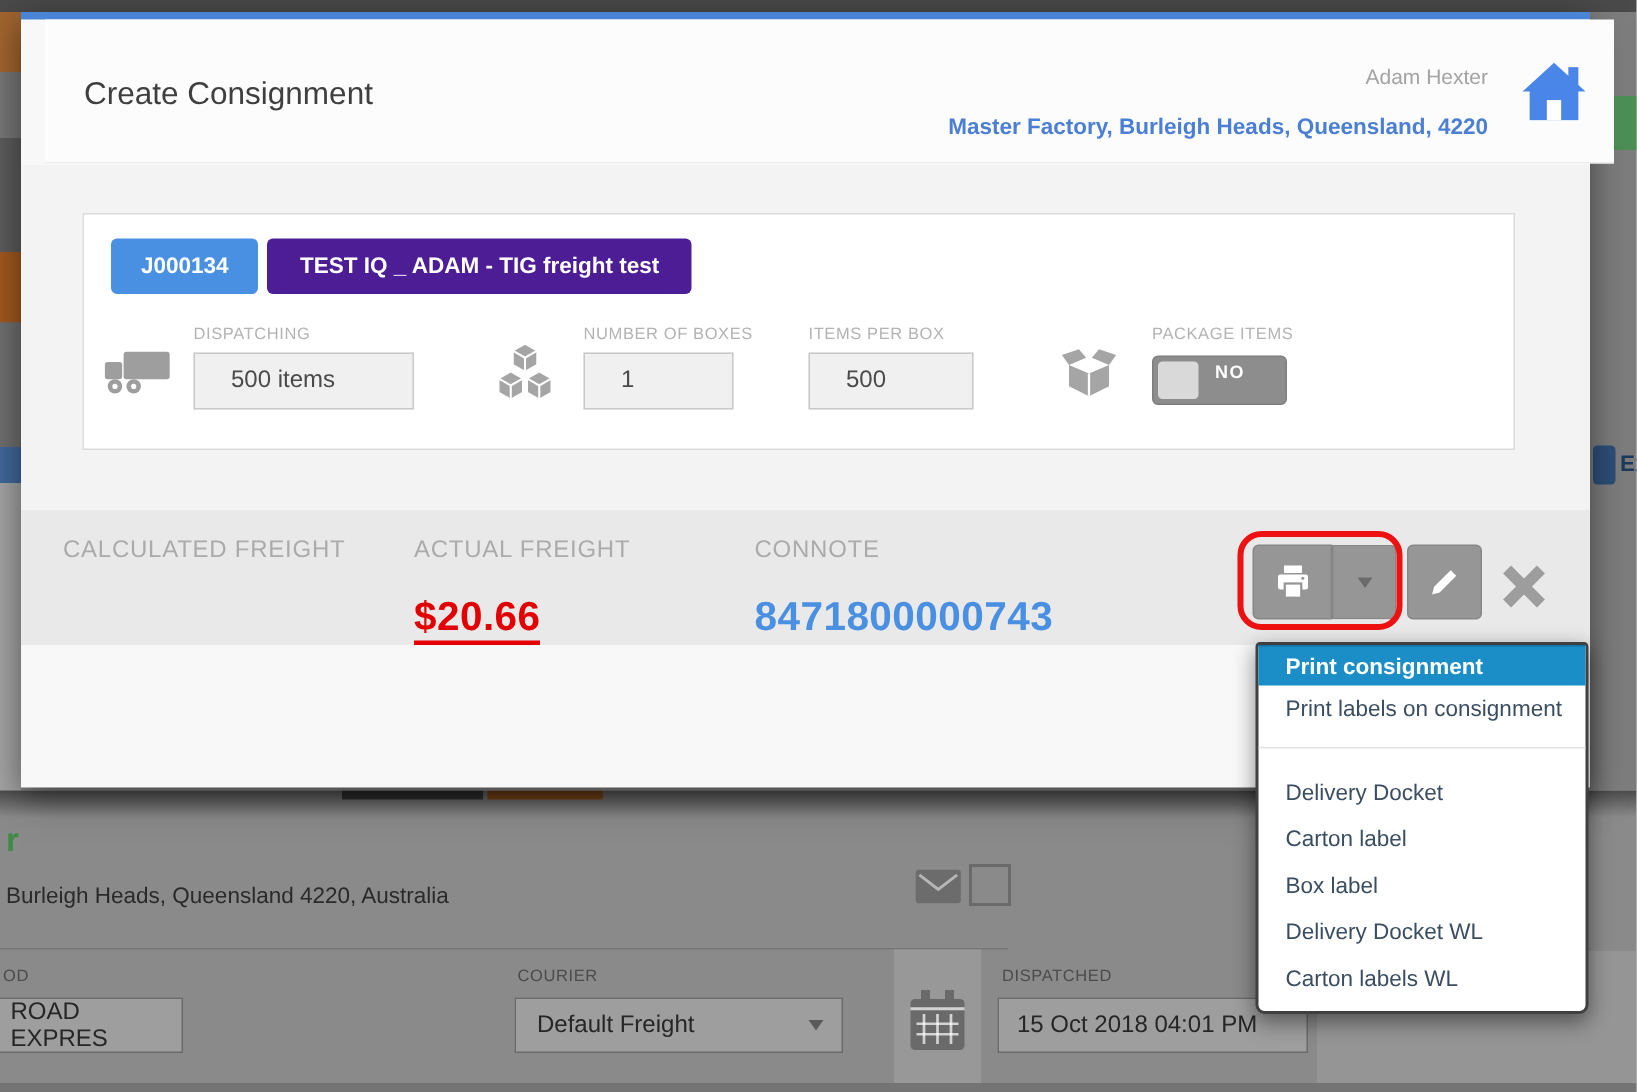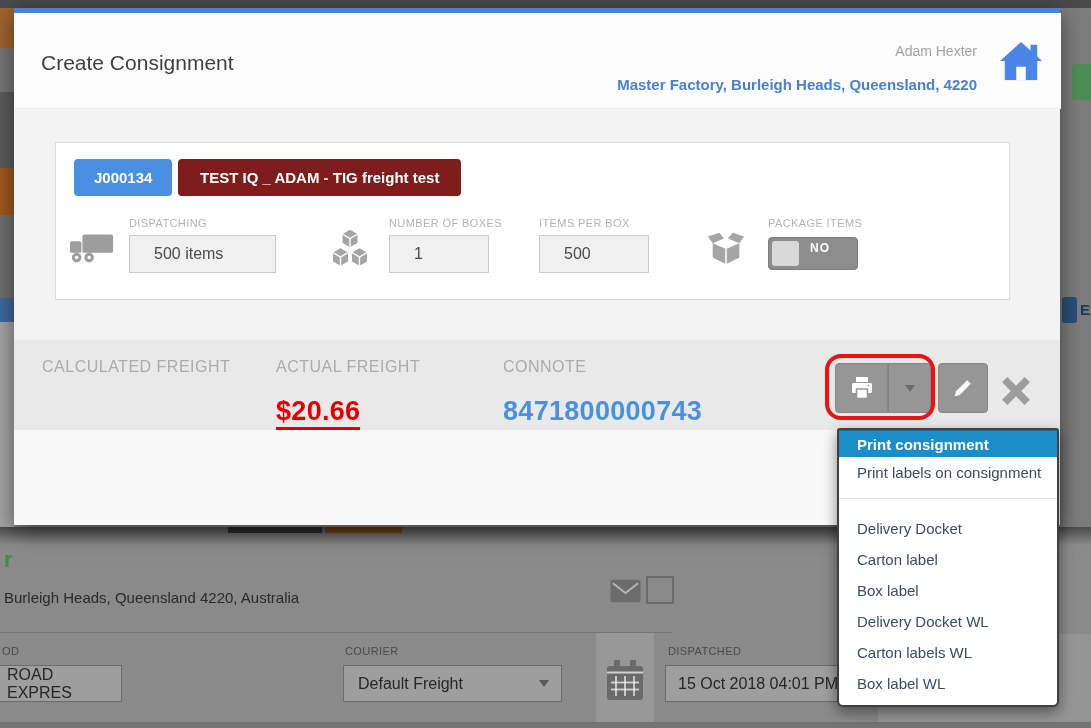--- a/index.html
+++ b/index.html
@@ -18,32 +18,32 @@
   .dim-label { position:absolute; font-size:11px; color:#4c4c4c; letter-spacing:.4px; }
   .dim-input { position:absolute; height:37px; background:#9e9e9e; border:1px solid #6b6b6b; color:#262626; font-size:16px; display:flex; align-items:center; }
   .green-frag { position:absolute; left:1072px; top:64px; width:19px; height:36px; background:#4c8f55; border-radius:4px 0 0 4px; }
   .ex-icon { position:absolute; left:1062px; top:297px; width:15px; height:26px; background:#2c4f79; border-radius:3px; }
   .ex-text { position:absolute; left:1080px; top:301px; font-size:15px; font-weight:bold; color:#1c3a5c; }
 
   
   #modal { position:absolute; left:14px; top:8px; width:1046px; height:517px; background:#f8f8f8;
            box-shadow:0 6px 22px rgba(0,0,0,.5); }
   .modal-topbar { left:0; top:0; width:100%; height:5px; background:#4a84d6; }
-  .modal-header { left:1px; top:5px; width:100%; height:96px; background:#fcfcfc; border-bottom:1px solid #ececec; }
+  .modal-header { left:16px; top:5px; width:100%; height:96px; background:#fcfcfc; border-bottom:1px solid #ececec; }
   .modal-title { position:absolute; left:26px; top:38px; font-size:21px; color:#3f3f3f; }
   .user-block { position:absolute; right:84px; top:30px; text-align:right; }
   .user-name { font-size:14px; color:#a3a3a3; }
   .user-location { font-size:15px; font-weight:bold; color:#4a7fd4; margin-top:17px; }
   .home-icon { position:absolute; right:16px; top:27px; width:48px; height:42px; }
   .modal-body { left:0; top:102px; width:100%; height:230px; background:#f3f3f3; }
 
   .job-box { position:absolute; left:41px; top:134px; width:955px; height:158px; background:#ffffff; border:1px solid #dbdbdb; }
   .job-btn { position:absolute; top:16px; height:37px; border:none; border-radius:4px; color:#fff; font-weight:bold; font-size:15px; font-family:inherit; }
   .job-number { left:18px; padding:0 20px; background:#4a90e2; }
-  .job-name { left:122px; padding:0 22px; background:#7f1d1d; }
+  .job-name { left:122px; padding:0 22px; background:#4c1d95; }
   .field-label { position:absolute; top:74px; font-size:11px; color:#b3b3b3; letter-spacing:.4px; }
   .field-input { position:absolute; top:92px; height:38px; background:#f0f0f0; border:1px solid #c9c9c9; font-size:16px; color:#4a4a4a; padding-left:24px; font-family:inherit; }
   .fld-icon { position:absolute; }
   .toggle { position:absolute; left:712px; top:94px; width:90px; height:33px; background:#8d8d8d; border:1px solid #7e7e7e; border-radius:4px; display:flex; align-items:flex-start; padding:3px; cursor:pointer; }
   .toggle-knob { width:27px; height:25px; background:#d9d9d9; border-radius:3px; }
   .toggle-text { color:#fff; font-size:12px; font-weight:bold; letter-spacing:1px; margin-left:11px; }
 
   .freight-bar { left:0; top:332px; width:100%; height:90px; background:#e9e9e9; }
   .freight-group { position:absolute; top:350px; }
   .freight-label { font-size:16px; color:#ababab; letter-spacing:.5px; margin-bottom:20px; }
@@ -266,14 +266,13 @@
   <div class="menu-item-highlight">Print consignment</div>
   <div class="menu-item">Print labels on consignment</div>
   <div class="menu-gap"></div>
   <div class="menu-divider"></div>
   <div class="menu-gap2"></div>
   <div class="menu-item">Delivery Docket</div>
   <div class="menu-item">Carton label</div>
   <div class="menu-item">Box label</div>
   <div class="menu-item">Delivery Docket WL</div>
   <div class="menu-item">Carton labels WL</div>
-  <div class="menu-item">Box label WL</div>
 </div>
 
 </body></html>

